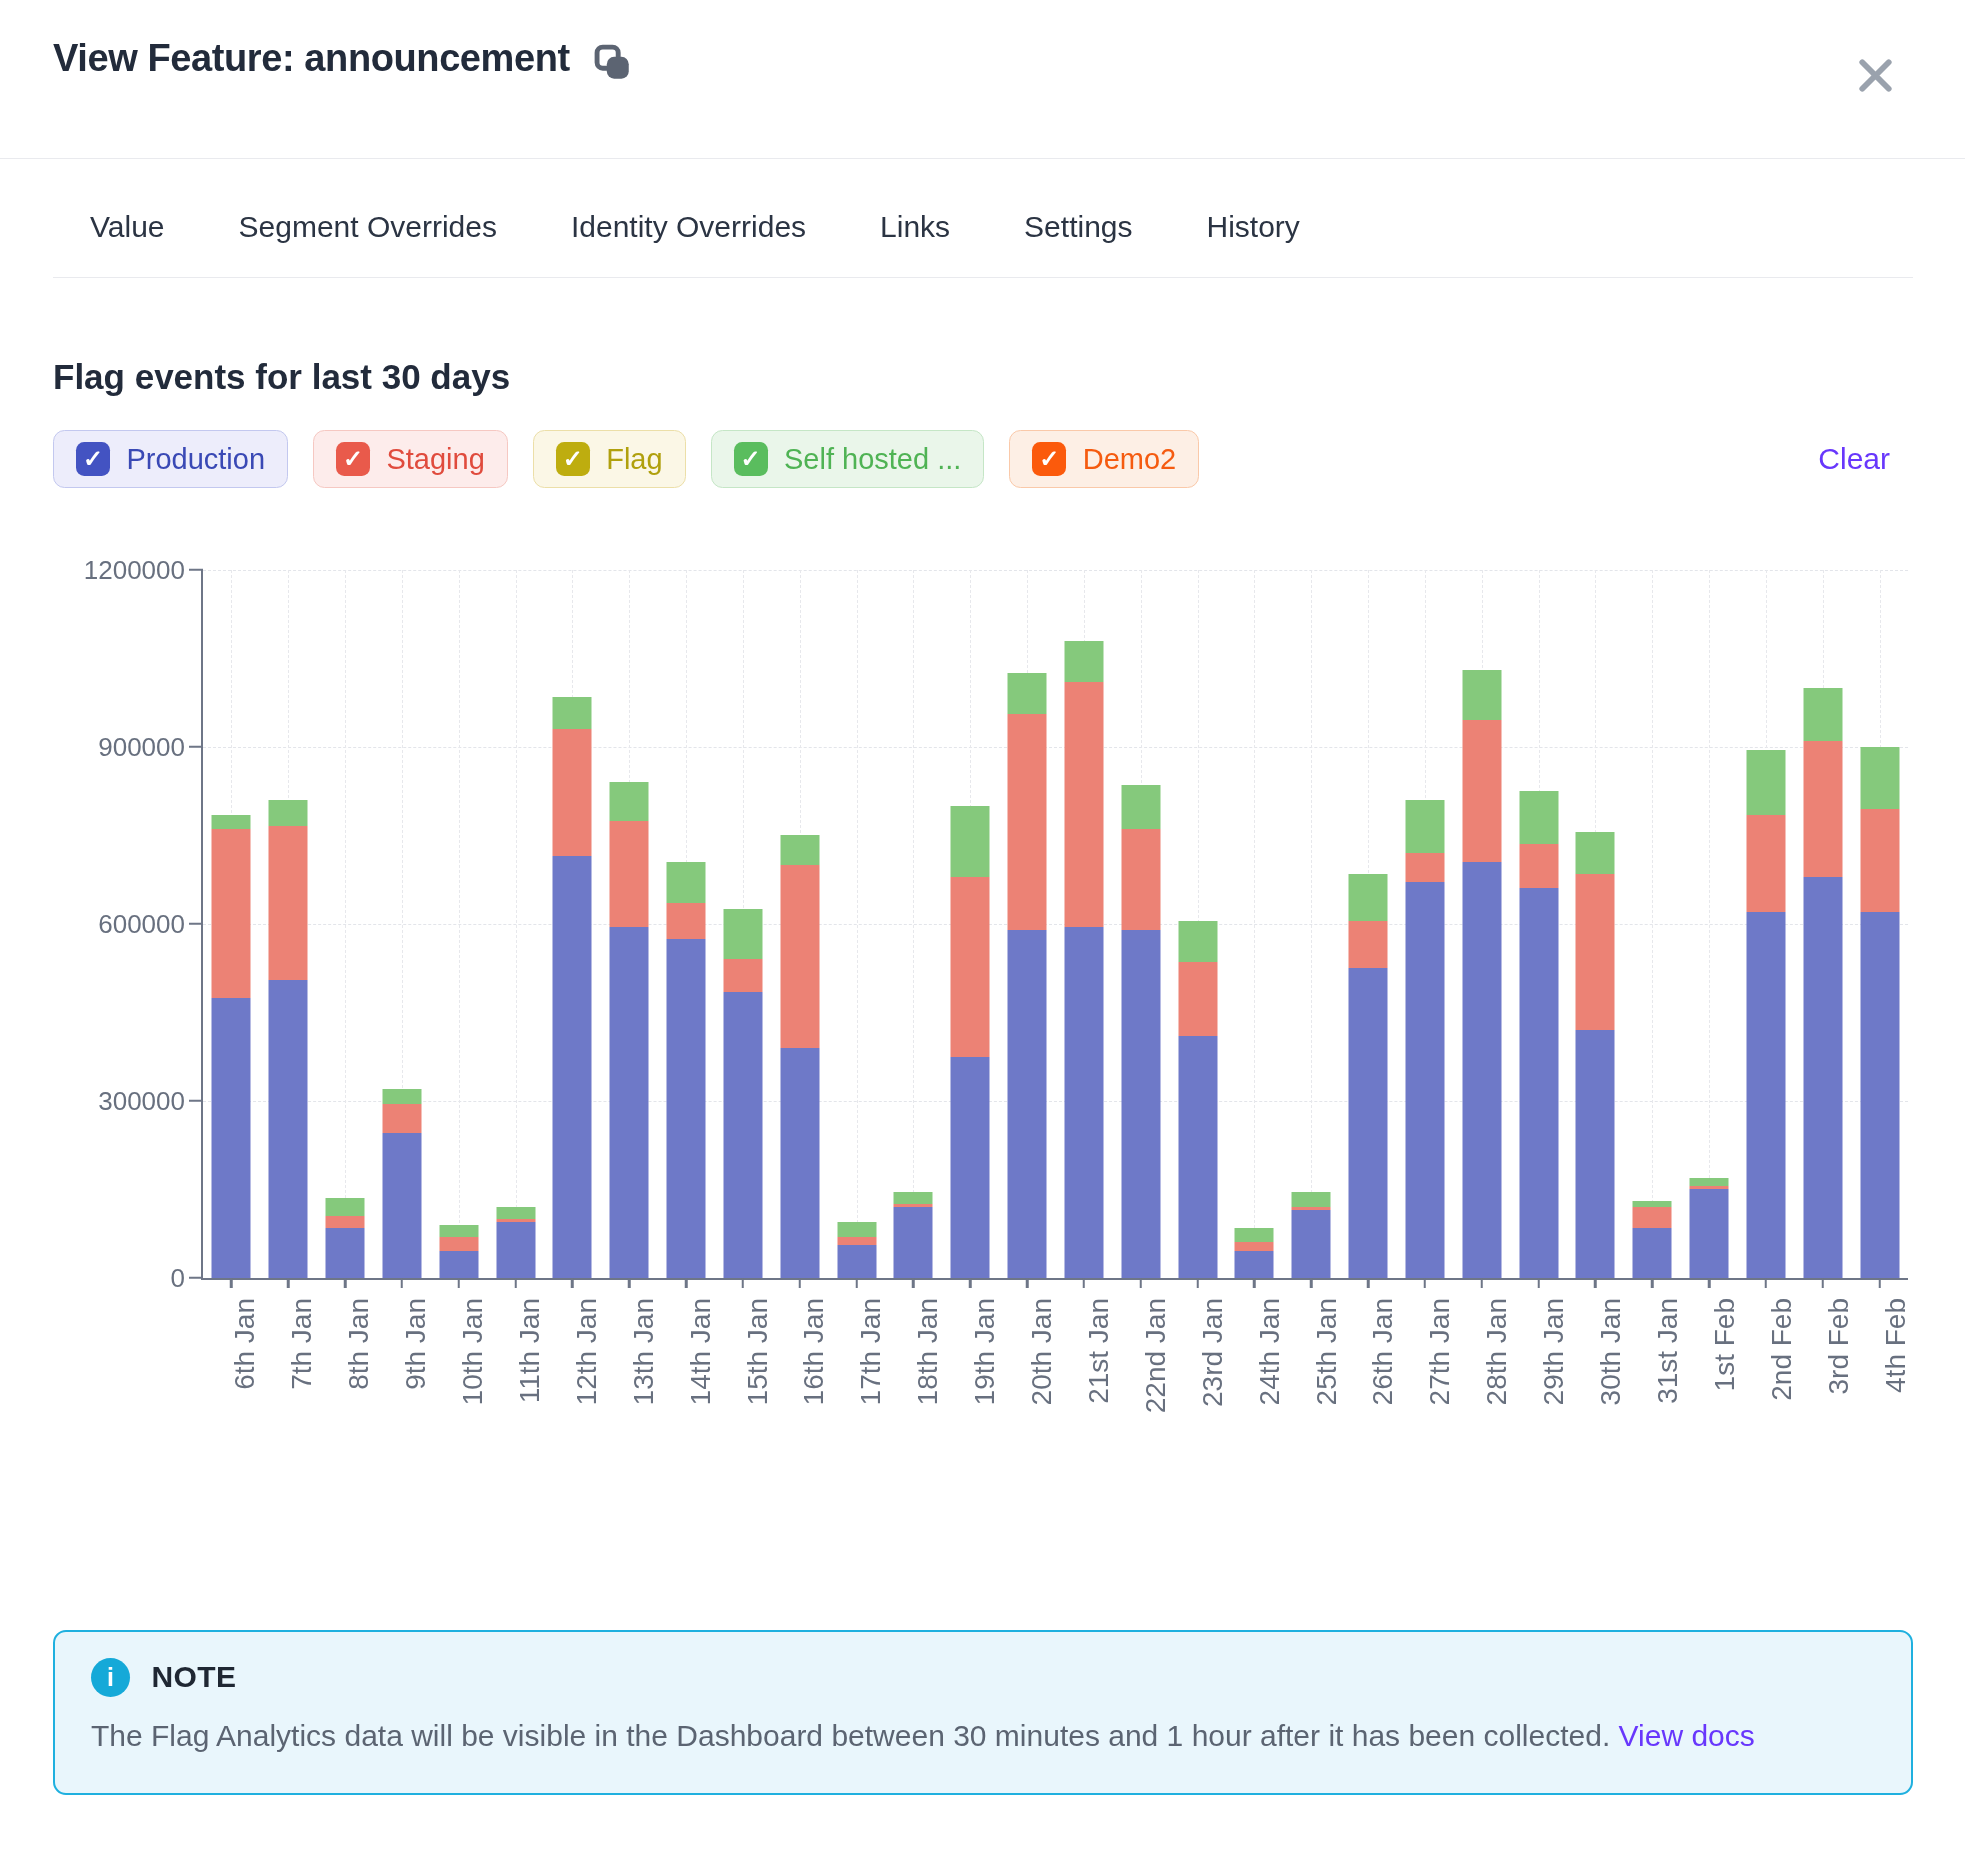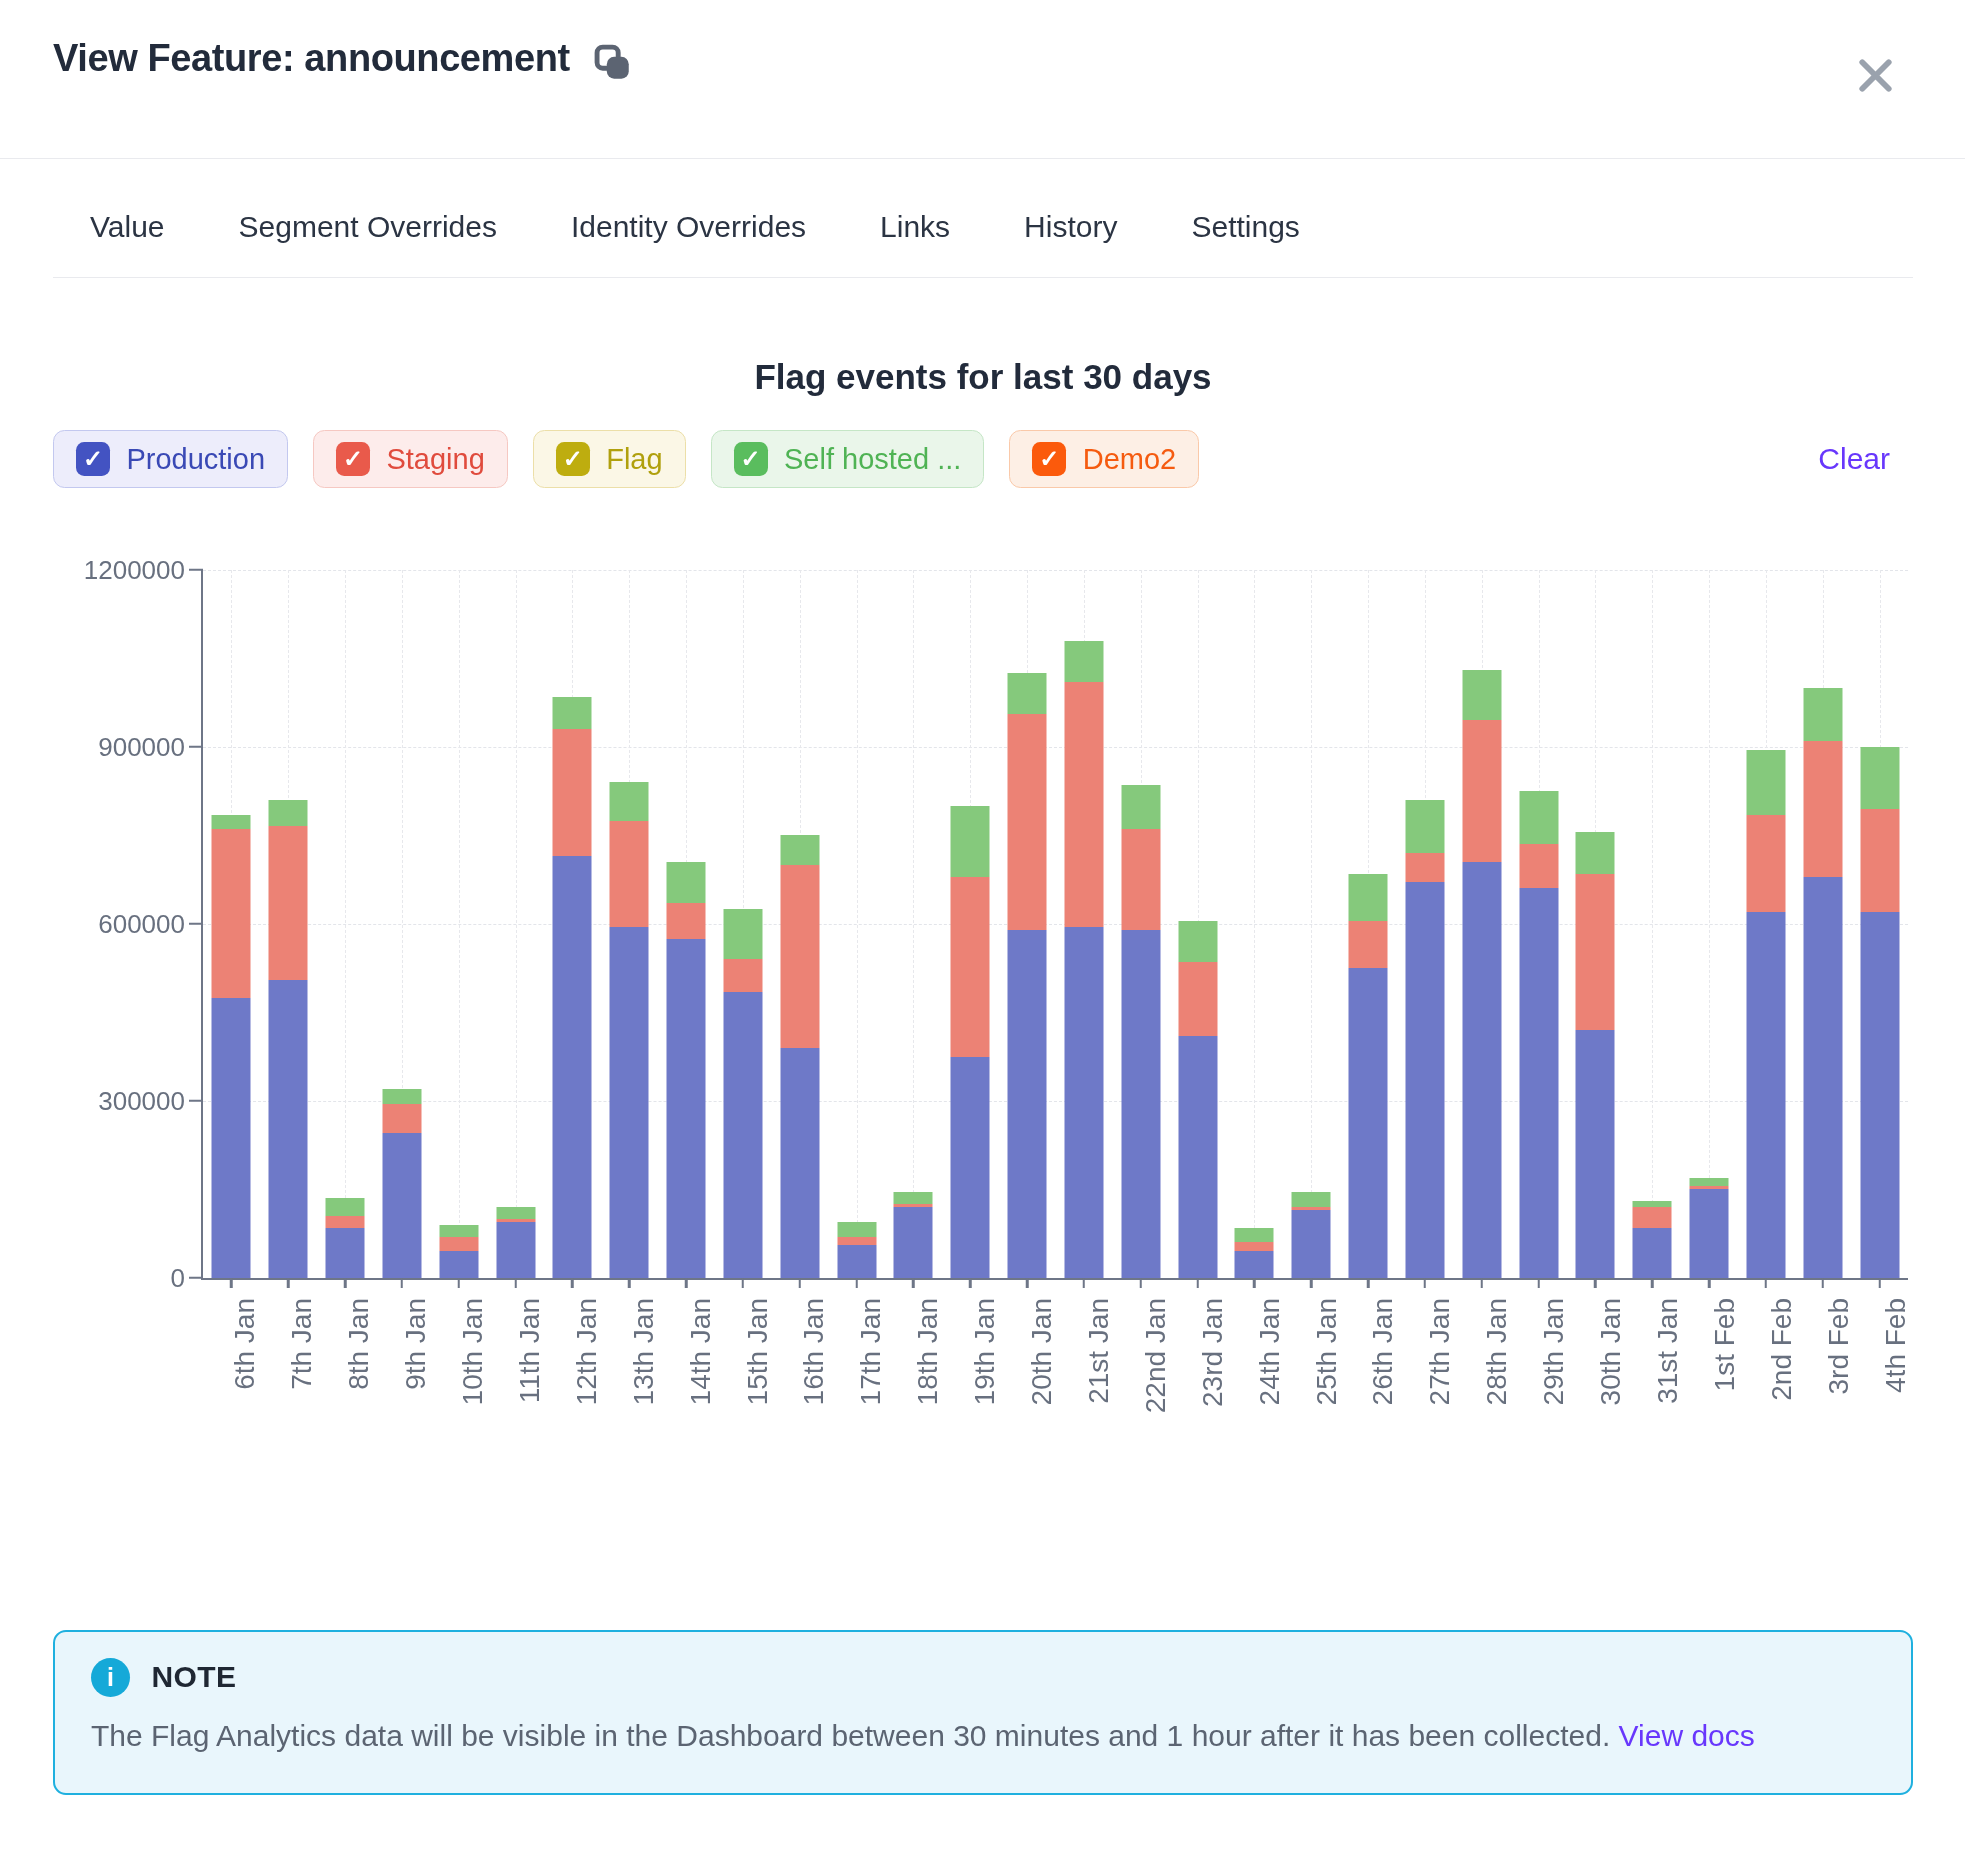--- a/index.html
+++ b/index.html
@@ -14,21 +14,21 @@
   .copy-btn { width: 39px; height: 39px; cursor: pointer; margin-top: 8.2px; }
   .close-btn { position: absolute; top: 54px; right: 69px; width: 43px; height: 43px; cursor: pointer; }
 
   
   .tabs { display: flex; margin: 0 53px; border-bottom: 1.6px solid #e9eaee; }
   .tab { padding: 51px 37px 30px 37px; font-size: 30px; color: #2b3443; cursor: pointer;
     border-bottom: 5.8px solid transparent; margin-bottom: -1.6px; white-space: nowrap; }
   .tab.active { font-weight: 700; border-bottom-color: var(--accent); }
 
   
-  .section-heading { margin: 79px 53px 0 53px; font-size: 35px; font-weight: 800; color: #222b3b; text-align: center; }
+  .section-heading { margin: 79px 53px 0 53px; font-size: 35px; font-weight: 800; color: #222b3b; }
   .filters-row { display: flex; align-items: center; margin: 33px 53px 0 53px; }
   .chips { display: flex; gap: 25px; flex: 1; }
   .chip { display: flex; align-items: center; gap: 16.4px; padding: 10.7px 22px;
     border: 1.6px solid; border-radius: 11.5px; font-size: 29px; cursor: pointer; }
   .chip-box { width: 34px; height: 34px; border-radius: 8.2px; display: flex;
     align-items: center; justify-content: center; color: #fff; font-size: 24px; font-weight: 700; }
   .clear-link { font-size: 30px; color: var(--accent); cursor: pointer; margin-right: 23px; }
 
   
   .chart { margin: 82px 58px 0 201px; }
@@ -74,22 +74,22 @@
   <svg class="close-btn" viewBox="0 0 52 52">
     <path d="M10 10 L42 42 M42 10 L10 42" stroke="#9aa2ad" stroke-width="7" stroke-linecap="round"></path>
   </svg>
 </div>
 
 <div class="tabs">
     <div class="tab">Value</div>
     <div class="tab">Segment Overrides</div>
     <div class="tab">Identity Overrides</div>
     <div class="tab">Links</div>
+    <div class="tab">Settings</div>
     <div class="tab">History</div>
-    <div class="tab">Settings</div>
   </div>
 
 <div class="section-heading">Flag events for last 30 days</div>
 
 <div class="filters-row">
   <div class="chips">
       <label class="chip" style="background: rgb(237, 237, 251); border-color: rgb(195, 200, 239); color: rgb(58, 73, 181);">
         <span class="chip-box" style="background: rgb(67, 83, 194);">✓</span>
         <span>Production</span>
       </label>

